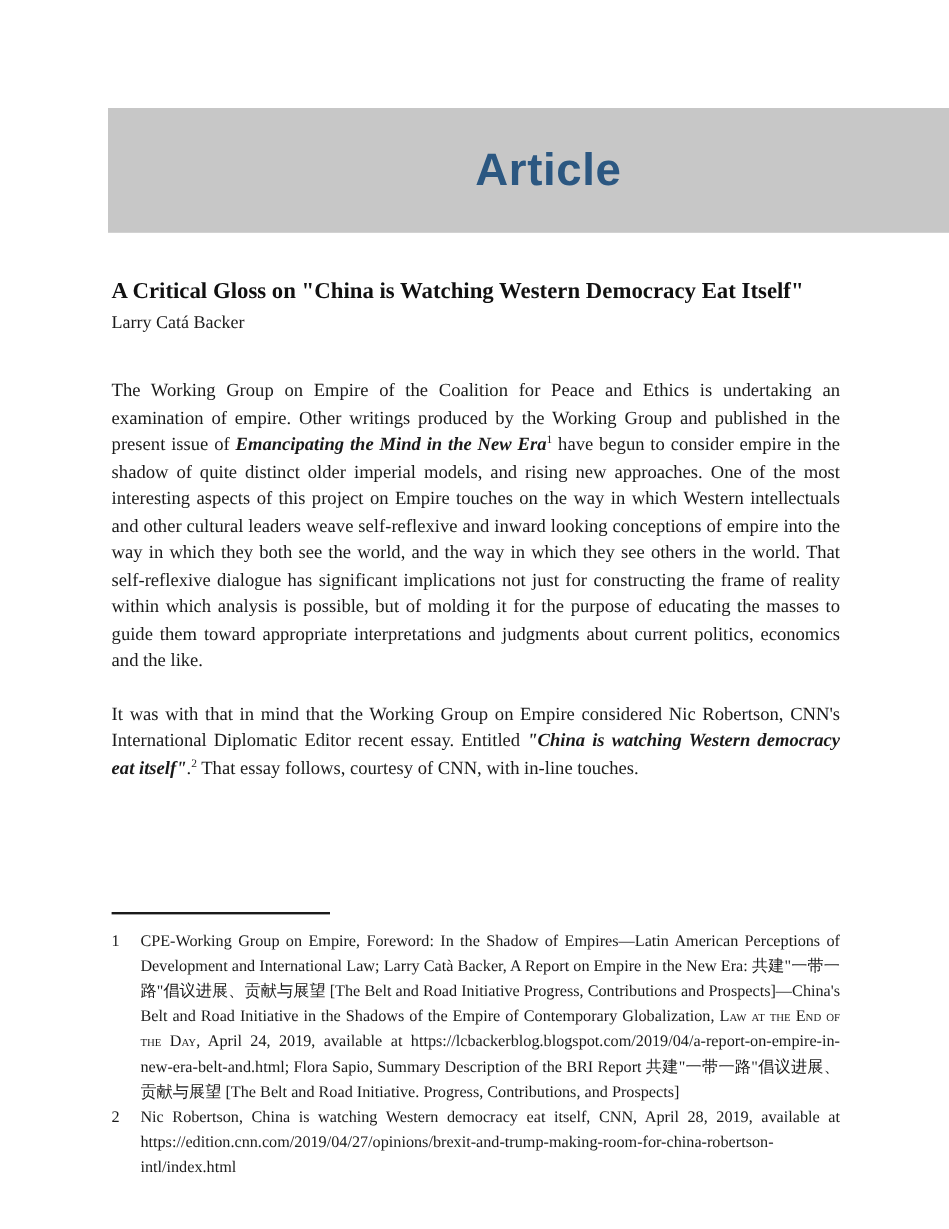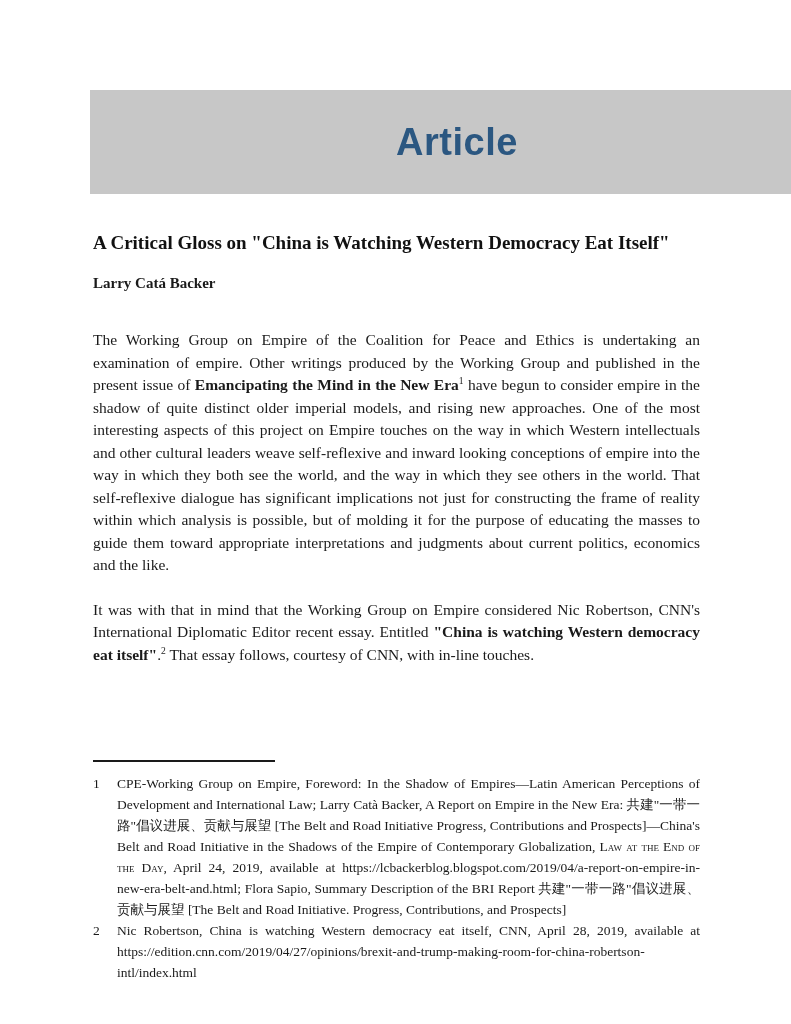--- a/index.html
+++ b/index.html
@@ -41,39 +41,40 @@
     width: 607px;
   }
   .title {
     margin: 0;
     font-size: 19px;
     font-weight: bold;
     line-height: 25px;
     color: #111111;
   }
   .author {
-    margin-top: 20px;
+    margin-top: 6px;
     font-size: 15px;
-    font-weight: bold;
+    font-weight: normal;
   }
   .body-par {
     margin: 0;
     font-size: 15.5px;
     line-height: 22.5px;
     text-align: justify;
   }
   .par-1 { margin-top: 37px; }
   .par-2 { margin-top: 22px; }
   sup {
     font-size: 0.62em;
     line-height: 0;
     vertical-align: super;
   }
   .seg-bold-italic {
     font-weight: bold;
+    font-style: italic;
   }
   .seg-smallcaps {
     font-variant: small-caps;
   }
   .footnotes {
     position: absolute;
     left: 93px;
     top: 760px;
     width: 607px;
   }

